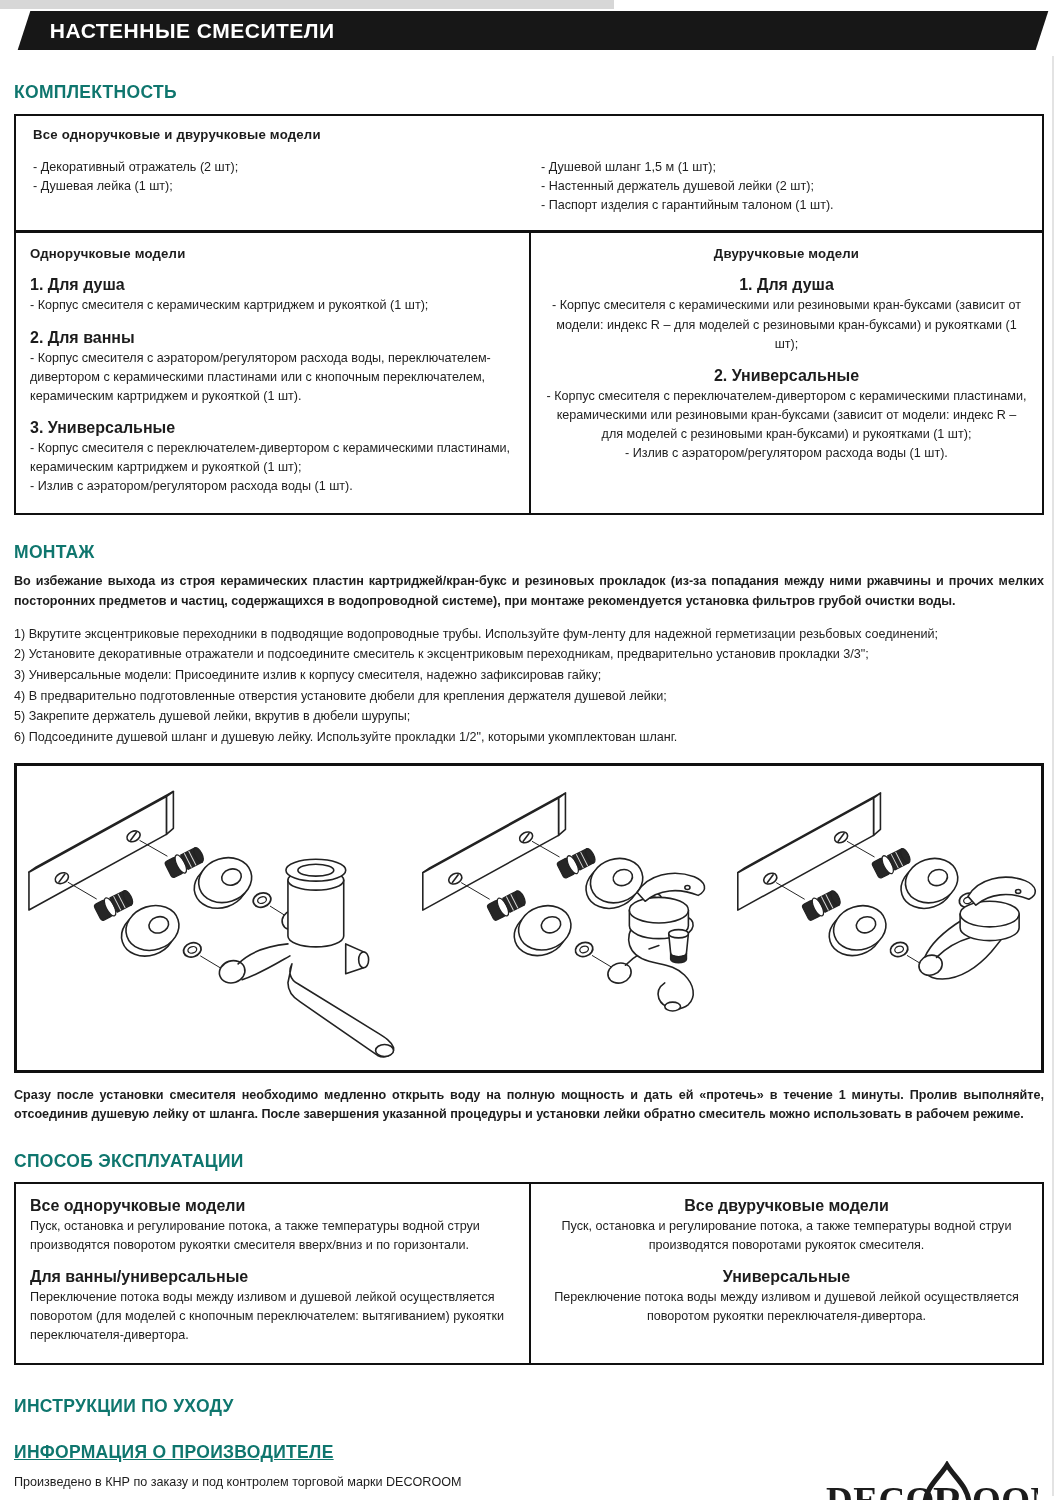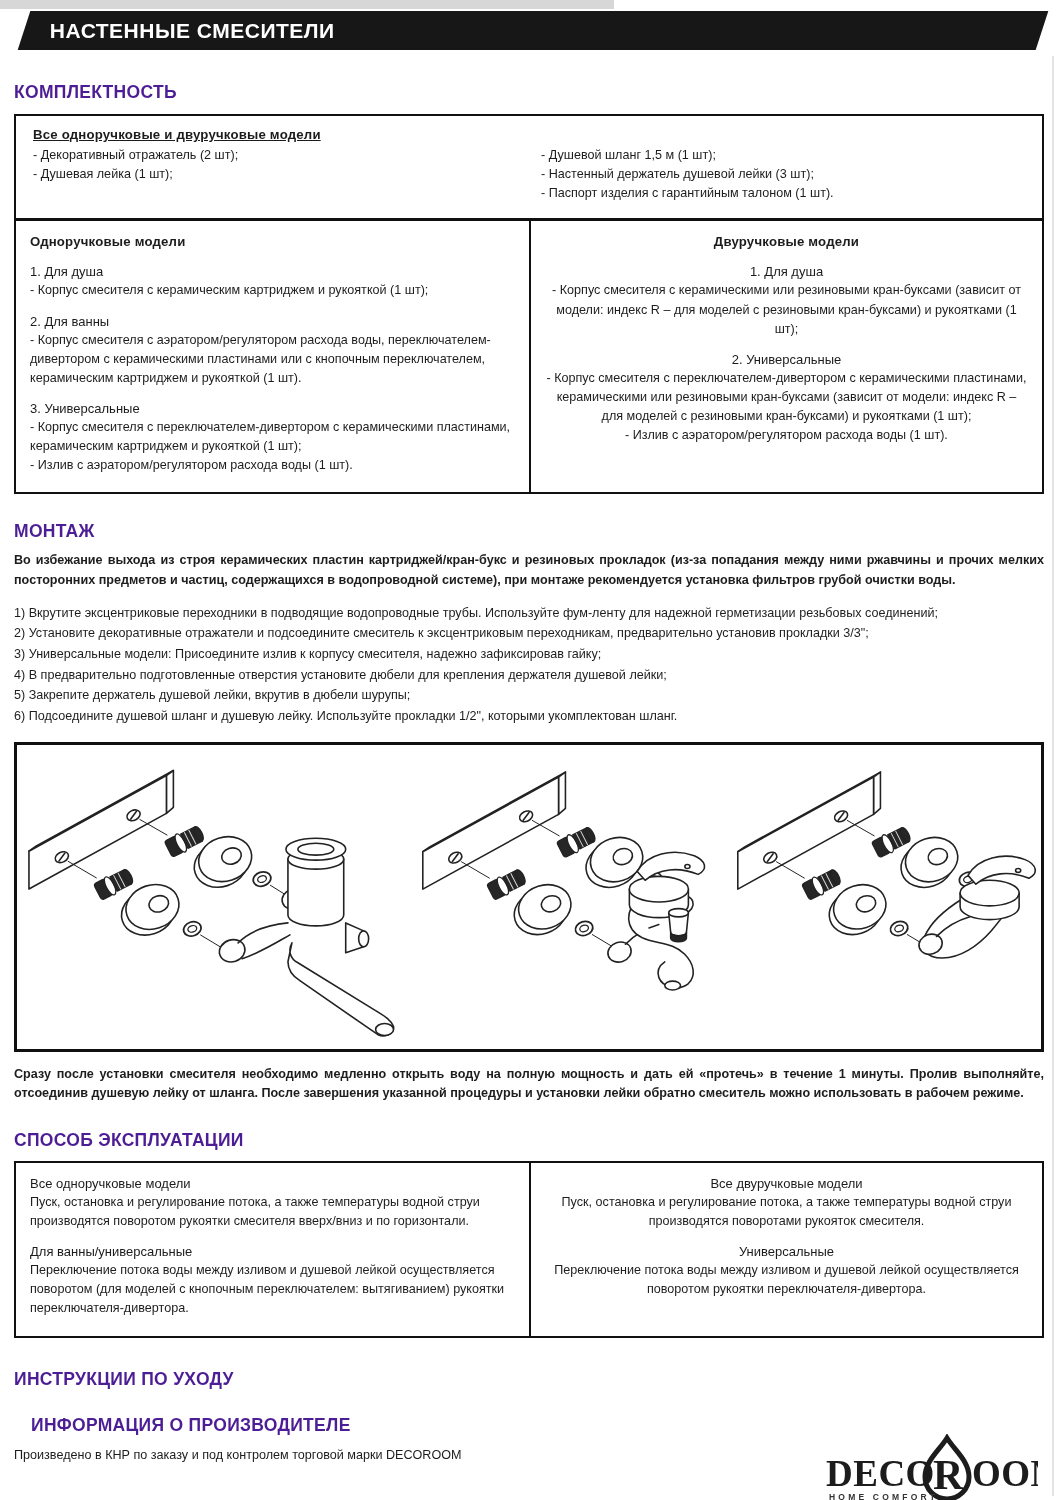--- a/index.html
+++ b/index.html
@@ -17,42 +17,42 @@
     transform:skewX(-18deg); display:flex; align-items:center;
   }
   .banner-title {
     transform:skewX(18deg); color:#ffffff; font-weight:bold;
     font-size:21px; letter-spacing:.5px; padding-left:26px; white-space:nowrap;
   }
 
   .content { padding:0 14px; }
 
   h2.sec {
-    font-size:17.5px; font-weight:bold; letter-spacing:.3px; color:#4c1d95;
+    font-size:17.5px; font-weight:bold; letter-spacing:.3px; color:#0f766e;
   }
   .h-komplekt { margin:32px 0 11px; }
   .h-montage  { margin:27px 0 9px; }
   .h-usage    { margin:27px 0 10px; }
   .h-care     { margin:31px 0 8px; }
-  .h-info     { margin:25px 17px 10px; }
+  .h-info     { margin:25px 0 10px;text-decoration:underline; }
 
   .tbl { border:2px solid #101010; }
   .row-top { border-bottom:3px solid #101010; padding:11px 17px 15px; }
-  .row-top .cell-title { margin-bottom:4px;text-decoration:underline; }
+  .row-top .cell-title { margin-bottom:16px; }
   .cell-title { font-weight:bold; font-size:13.2px; letter-spacing:.2px; }
   .kit-cols { display:flex; }
   .kit-col { width:50%; }
   .kit-col + .kit-col { padding-left:12px; }
   .kit-item, .block-text, .step, .para { font-size:12.6px; line-height:1.52; color:#1d1d1d; }
   .row-split { display:flex; align-items:stretch; }
   .cellL, .cellR { width:50%; padding:13px 14px 17px; }
   .cellR { border-left:2px solid #101010;text-align:center; }
   .blk { margin-top:13px; }
   .blk:first-child { margin-top:0; }
-  .blk-sub { font-weight:normal; font-size:13px; margin-bottom:2px; }
+  .blk-sub { font-weight:bold; font-size:16px; margin-bottom:2px; }
   .block-text { white-space:pre-line; }
 
   .para-wide { text-align:justify;font-weight:bold; }
   .steps { margin-top:13px; }
   .step { line-height:1.64; }
 
   .diagram-box {
     margin-top:15px; border:3px solid #101010; height:310px;
     display:flex; align-items:stretch; background:#fff; overflow:hidden;
   }
@@ -128,21 +128,21 @@
   <div class="tbl">
     <div class="row-top">
       <div class="cell-title">Все одноручковые и двуручковые модели</div>
       <div class="kit-cols">
         <div class="kit-col">
           <div class="kit-item">- Декоративный отражатель (2 шт);</div>
           <div class="kit-item">- Душевая лейка (1 шт);</div>
         </div>
         <div class="kit-col">
           <div class="kit-item">- Душевой шланг 1,5 м (1 шт);</div>
-          <div class="kit-item">- Настенный держатель душевой лейки (3 шт);</div>
+          <div class="kit-item">- Настенный держатель душевой лейки (2 шт);</div>
           <div class="kit-item">- Паспорт изделия с гарантийным талоном (1 шт).</div>
         </div>
       </div>
     </div>
     <div class="row-split">
       <div class="cellL">
         <div class="cell-title">Одноручковые модели</div>
         <div class="blk" style="margin-top:15px">
           <div class="blk-sub">1. Для душа</div>
           <div class="block-text">- Корпус смесителя с керамическим картриджем и рукояткой (1 шт);</div>

